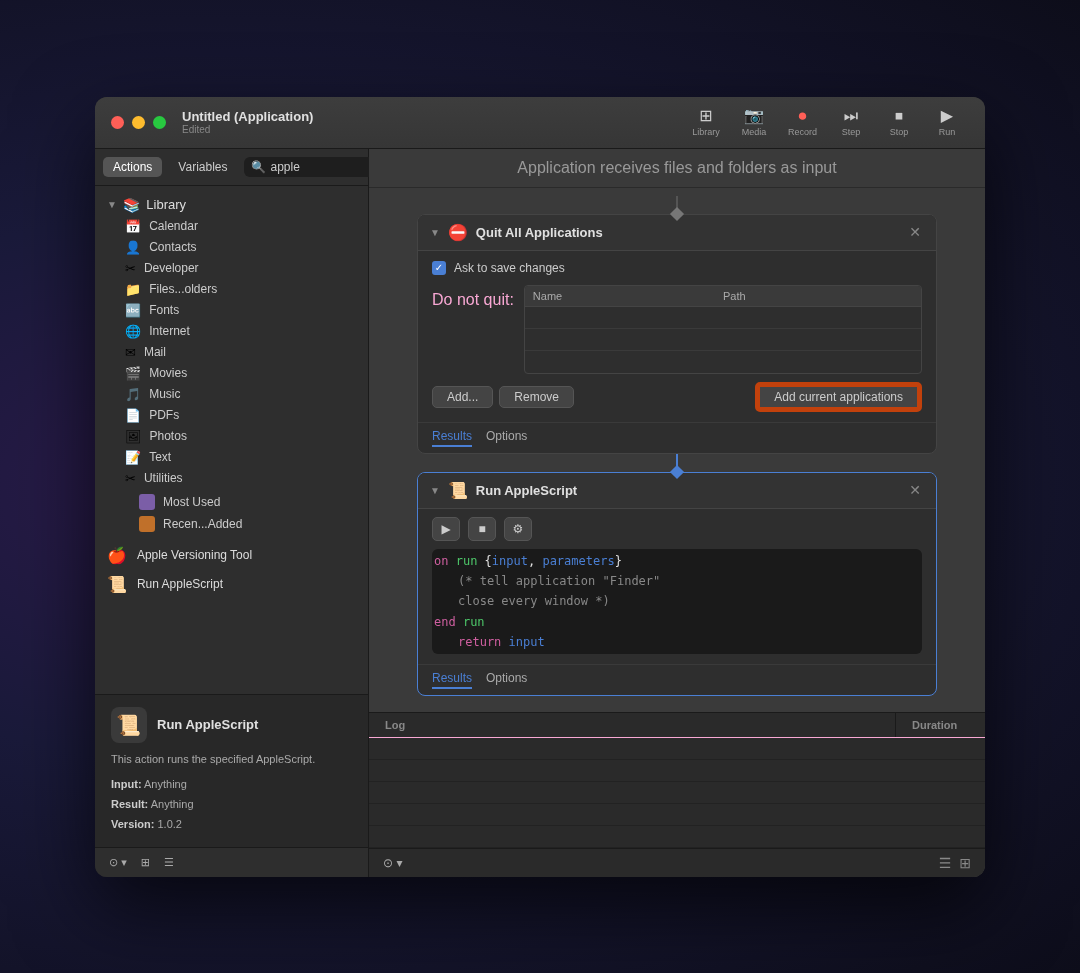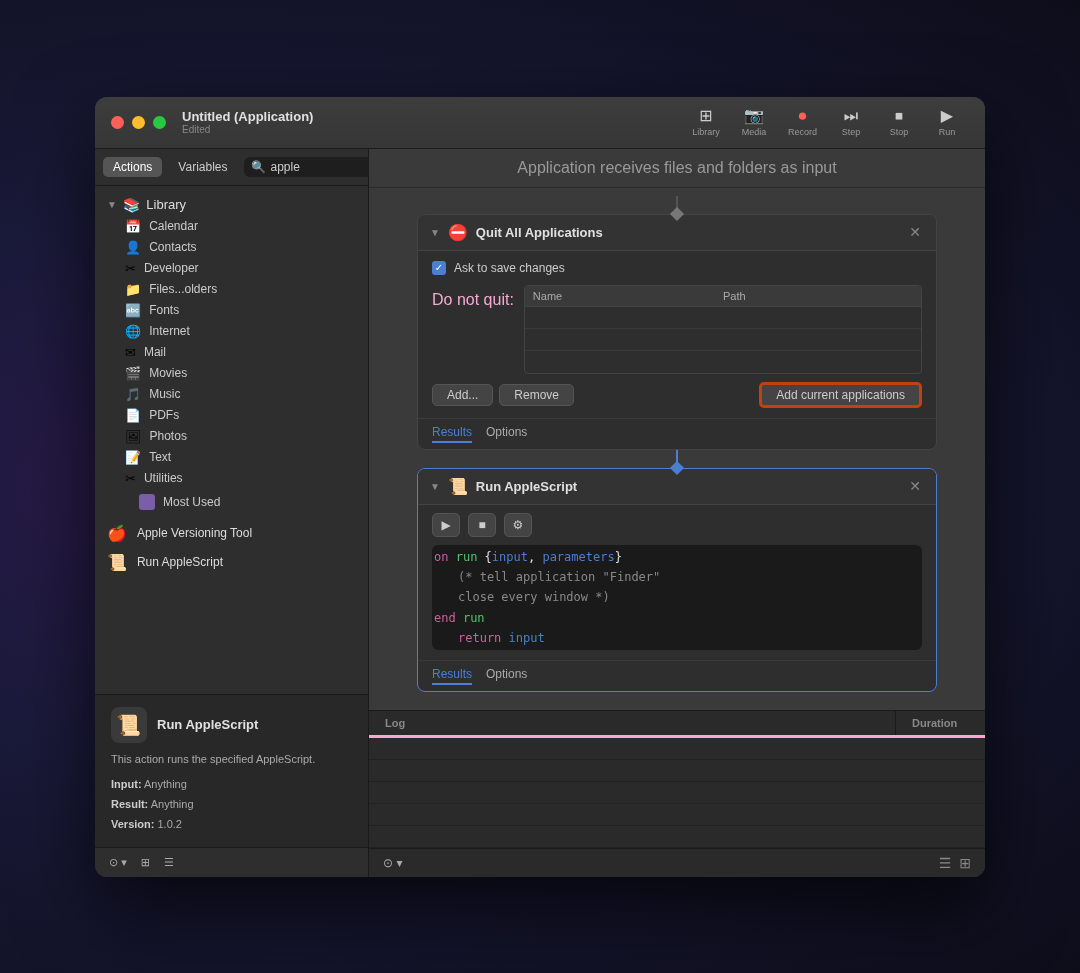--- a/index.html
+++ b/index.html
@@ -404,21 +404,21 @@
       border: 1px solid #555;
       cursor: pointer;
     }
     .add-current-btn {
       margin-left: auto;
       padding: 3px 14px;
       border-radius: 5px;
       font-size: 12px;
       color: #ccc;
       background: #444;
-      border: 3px solid #c2410c;
+      border: 5px solid #c2410c;
       cursor: pointer;
     }
     .card-tabs {
       display: flex;
       padding: 6px 14px;
       gap: 14px;
       border-top: 1px solid #3a3a3a;
     }
     .card-tab {
       font-size: 12px;
@@ -466,21 +466,21 @@
     .kw-white { color: #e0e0e0; }
     .kw-gray { color: #888; }
     
     .log-area {
       border-top: 1px solid #1a1a1a;
       background: #2a2a2a;
       min-height: 120px;
     }
     .log-header {
       display: flex;
-      border-bottom: 3px solid #f9a8d4;
+      border-bottom: 1px solid #f9a8d4;
       padding: 0;
     }
     .log-col {
       padding: 6px 16px;
       font-size: 11px;
       color: #888;
       font-weight: 600;
     }
     .log-col.duration {
       margin-left: auto;
@@ -628,20 +628,24 @@
             <span class="item-label">Text</span>
           </div>
           <div class="sidebar-item">
             <span class="item-icon">✂</span>
             <span class="item-label">Utilities</span>
           </div>
         </div>
         <div class="sidebar-special">
           <div class="special-icon purple"></div>
           <span class="special-label">Most Used</span>
+        </div>
+        <div class="sidebar-special">
+          <div class="special-icon orange"></div>
+          <span class="special-label">Recen...Added</span>
         </div>
 
         <div class="search-results">
           <div class="result-item">
             <span class="result-icon">🍎</span>
             <span class="result-label">Apple Versioning Tool</span>
           </div>
           <div class="result-item">
             <span class="result-icon">📜</span>
             <span class="result-label">Run AppleScript</span>

